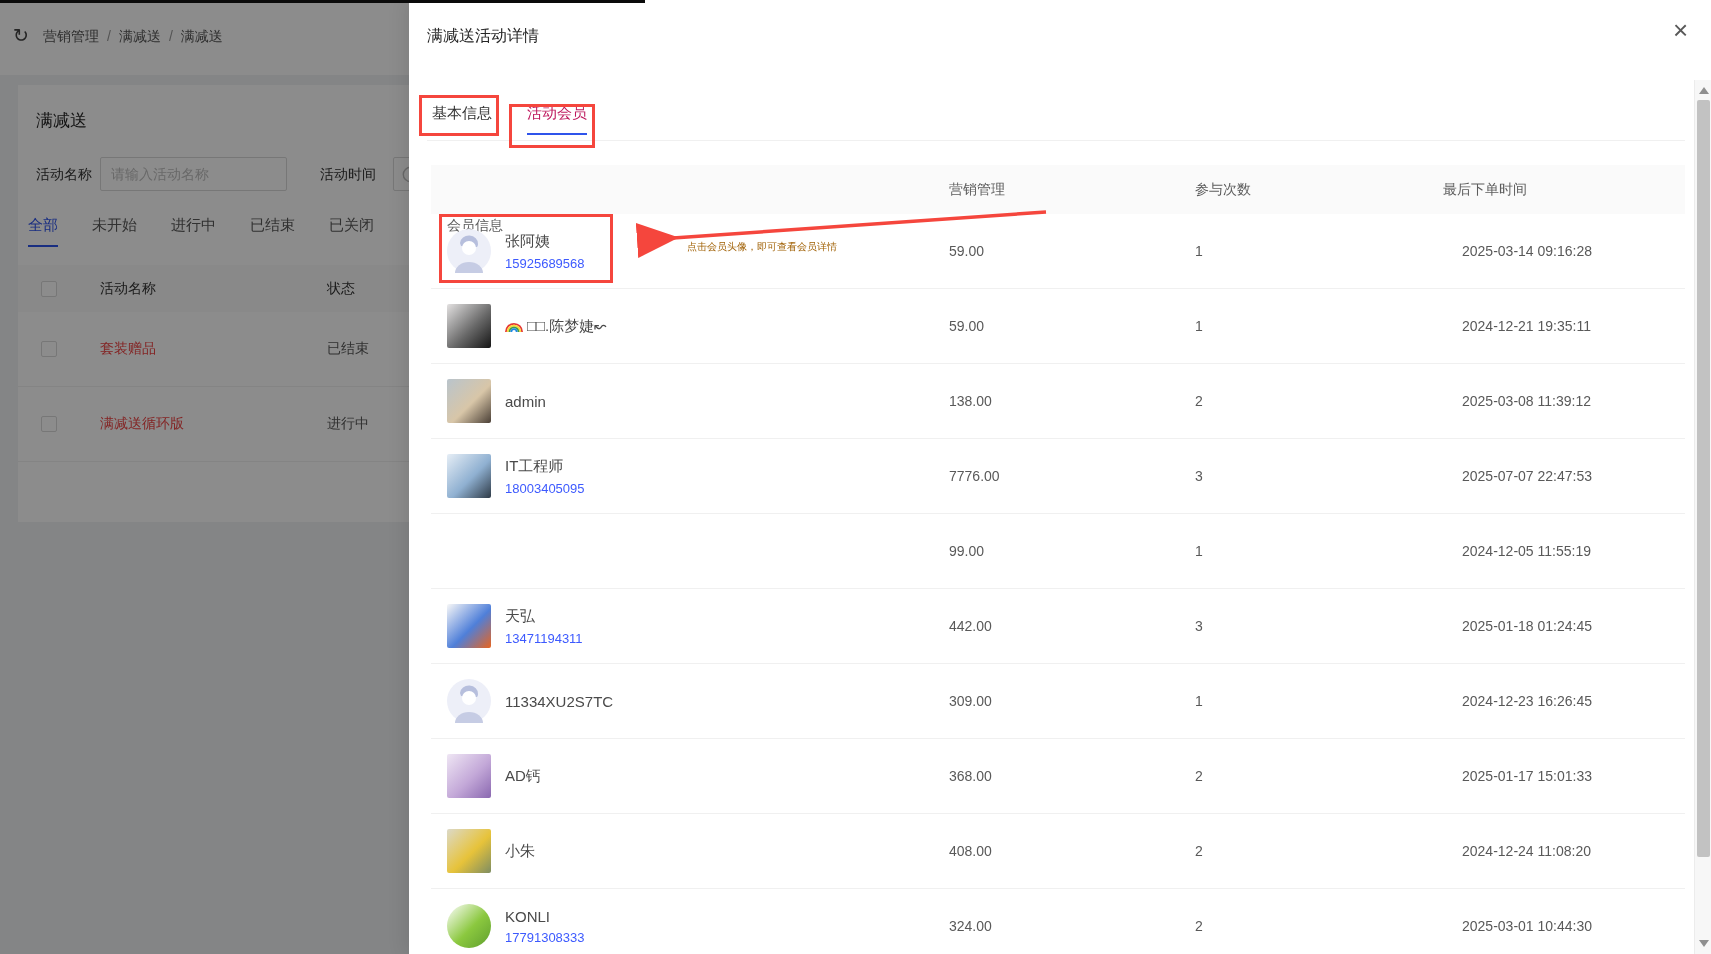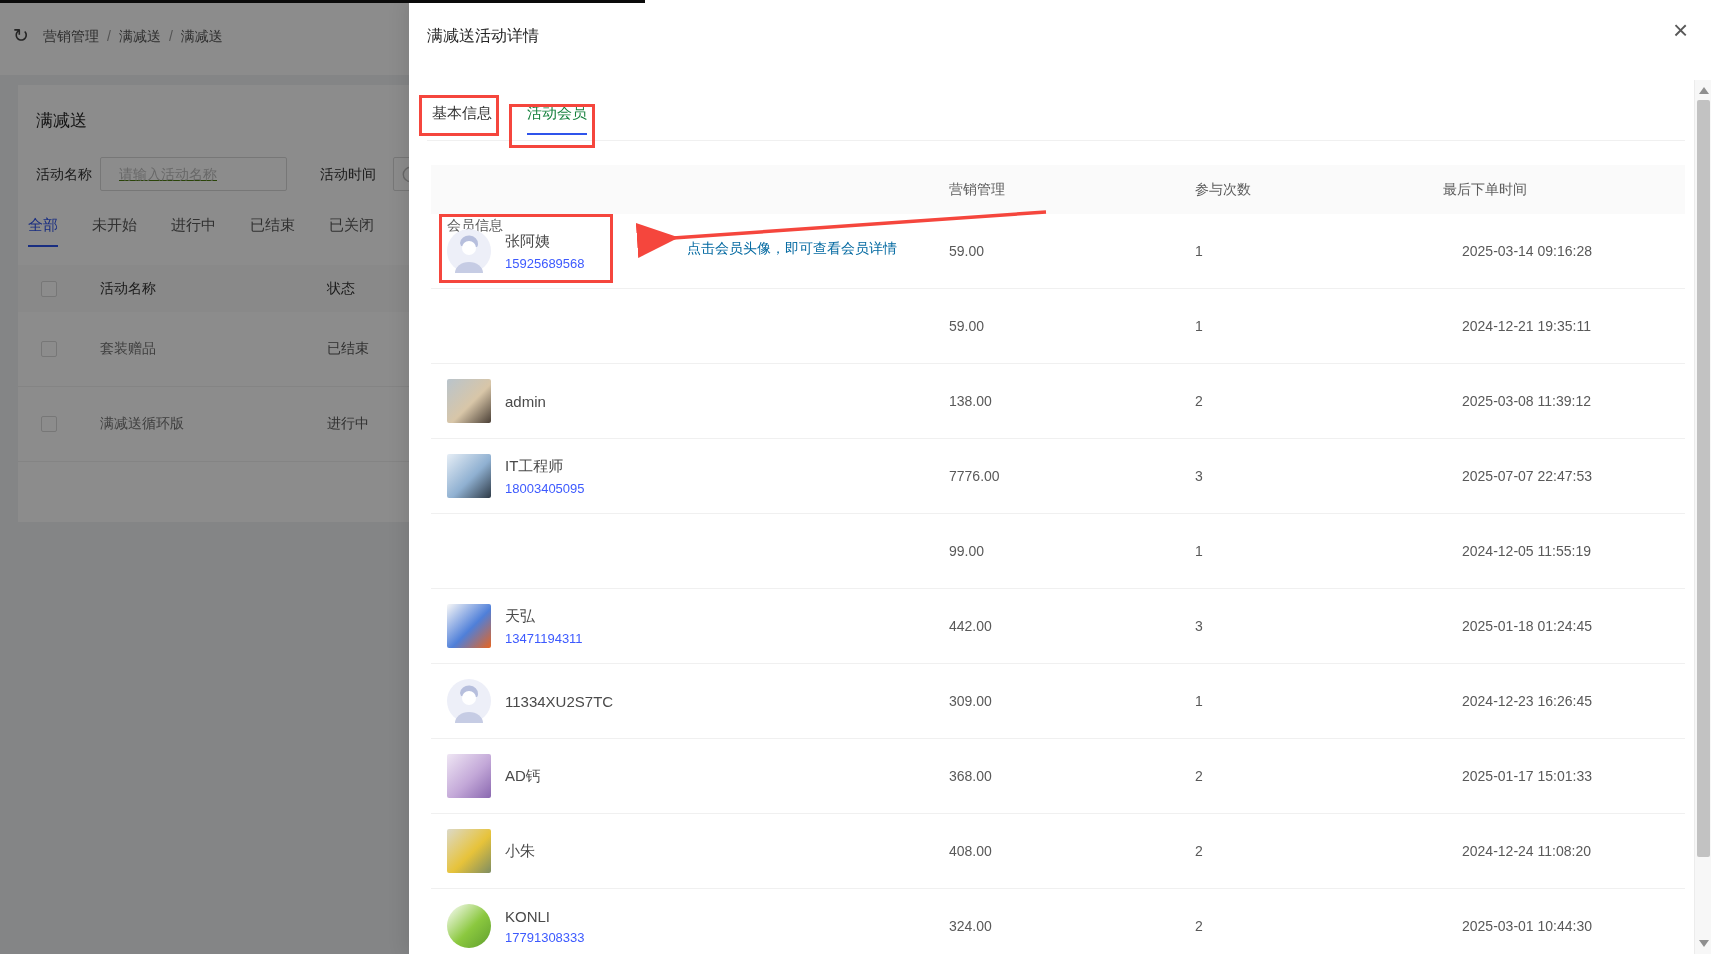--- a/index.html
+++ b/index.html
@@ -9,48 +9,48 @@
   
   #page { position:absolute; inset:0; background:#f0f2f5; z-index:1; }
   #topbar { position:absolute; left:0; top:0; width:100%; height:75px; background:#fff; }
   #refresh { position:absolute; left:13px; top:24px; font-size:19px; color:#444; }
   #breadcrumb { position:absolute; left:43px; top:28px; font-size:14px; color:#555; }
   #breadcrumb .sep { color:#999; margin:0 8px; }
   #card { position:absolute; left:18px; top:85px; width:520px; height:437px; background:#fff; }
   #card-title { position:absolute; left:18px; top:24px; font-size:17px; color:#262626; }
   .flt-label { position:absolute; top:81px; font-size:14px; color:#333; }
   #name-input { position:absolute; left:82px; top:72px; width:187px; height:34px; border:1px solid #d9d9d9;
-    border-radius:2px; padding:0 18px; font-size:14px; color:#4d7c0f; background:#fff;text-decoration:underline; }
+    border-radius:2px; padding:0 10px; font-size:14px; color:#4d7c0f; background:#fff; }
   #name-input::placeholder { color:#bfbfbf; }
   #time-input { position:absolute; left:375px; top:72px; width:160px; height:34px; border:1px solid #d9d9d9;
     border-radius:2px; background:#fff; }
   #time-input svg { position:absolute; left:8px; top:8px; }
   #status-tabs { position:absolute; left:10px; top:131px; display:flex; gap:34px;text-align:center; }
   .stab { font-size:15px; color:#595959; padding-bottom:12px; position:relative; cursor:pointer; }
   .stab.active { color:#2f54eb; }
   .stab.active::after { content:""; position:absolute; left:0; right:0; bottom:0; height:2px; background:#2f54eb; }
   #ltable { position:absolute; left:0; top:180px; width:520px; }
   #ltable .lhead { position:relative; height:47px; background:#fafafa; }
   .lrow { position:relative; height:75px; border-bottom:1px solid #f0f0f0; }
   .lcheck { position:absolute; left:23px; top:50%; margin-top:-8px; width:16px; height:16px;
     border:1px solid #d9d9d9; border-radius:2px; background:#fff; }
-  .lcol-name { position:absolute; left:82px; top:50%; transform:translateY(-50%); color:#737373; }
+  .lcol-name { position:absolute; left:82px; top:50%; transform:translateY(-50%); color:#ef4444; }
   #ltable .lhead .lcol-name, #ltable .lhead .lcol-status { color:#333; }
   .lcol-status { position:absolute; left:309px; top:50%; transform:translateY(-50%); color:#595959; }
 
   #mask { position:absolute; left:0; top:0; width:409px; height:954px; background:rgba(0,0,0,0.45); z-index:10; }
 
   
   #drawer { position:absolute; left:409px; top:0; width:1302px; height:954px; background:#fff; z-index:20;
     box-shadow:-6px 0 16px rgba(0,0,0,0.08); }
   #drawer-title { position:absolute; left:18px; top:26px; font-size:16px; color:#262626; }
   #drawer-close { position:absolute; left:1264px; top:17px; font-size:26px; color:#595959; cursor:pointer; line-height:1; }
   #dtabs { position:absolute; left:18px; top:96px; width:1258px; height:45px; border-bottom:1px solid #f0f0f0; }
   .dtab { position:absolute; top:8px; font-size:15px; color:#333; padding-bottom:12px; cursor:pointer; }
-  .dtab.active { color:#15803d; }
+  .dtab.active { color:#be185d; }
   .dtab.active::after { content:""; position:absolute; left:0; right:0; bottom:0; height:2px; background:#2f54eb; }
   #dtab-basic { left:5px; }
   #dtab-members { left:100px; }
 
   
   #mtable { position:absolute; left:22px; top:165px; width:1254px; }
   #mhead { position:relative; height:49px; background:#fafafa; }
   #mhead span { position:absolute; top:50%; transform:translateY(-50%); color:#5c5c5c; font-size:14px; }
   .mrow { position:relative; height:75px; border-bottom:1px solid #f0f0f0; }
   .cell { position:absolute; top:50%; transform:translateY(-50%); color:#595959; font-size:14px; }
@@ -63,21 +63,21 @@
   .avatar svg { display:block; }
   .mname { font-size:15px; color:#4a4a4a; display:flex; align-items:center; gap:4px; }
   .mphone { font-size:13px; color:#3d5afe; margin-top:5px; cursor:pointer; }
 
   
   .red-rect { position:absolute; border:3px solid #f5463d; z-index:30; pointer-events:none; }
   #rect-tab-basic   { left:10px;  top:95px;  width:80px;  height:41px; }
   #rect-tab-members { left:100px; top:104px; width:86px;  height:44px; }
   #rect-member      { left:30px;  top:214px; width:174px; height:69px; }
   #arrow-svg { position:absolute; left:205px; top:198px; z-index:30; pointer-events:none; }
-  #annotation-text { position:absolute; left:278px; top:240px; z-index:30; color:#0369a1; font-size:14px; }
+  #annotation-text { position:absolute; left:278px; top:240px; z-index:30; color:#a16207; font-size:10px; }
 
   
   #sbar { position:absolute; left:1285px; top:80px; width:17px; height:874px; background:#f7f7f7; border-left:1px solid #ececec; }
   #sbar .thumb { position:absolute; left:2px; top:20px; width:13px; height:757px; background:#c2c2c2; border-radius:2px; }
   #sbar .arr { position:absolute; left:4px; width:0; height:0; border-left:5px solid transparent; border-right:5px solid transparent; }
   #sbar .up { top:7px; border-bottom:7px solid #8f8f8f; }
   #sbar .down { bottom:7px; border-top:7px solid #8f8f8f; }
 
   #top-strip { position:absolute; left:0; top:0; width:645px; height:3px; background:#0b0b0b; z-index:99; }
 </style>
@@ -164,20 +164,31 @@
             <div>
               <div class="mname">张阿姨</div>
               <div class="mphone">15925689568</div>
             </div>
           </div>
           <div class="cell c-total">59.00</div>
           <div class="cell c-count">1</div>
           <div class="cell c-date">2025-03-14 09:16:28</div>
         </div>
         <div class="mrow">
+          <div class="cell c-member member-wrap">
+            <div class="avatar photo" style="background: linear-gradient(135deg, rgb(227, 225, 225) 0%, rgb(107, 107, 107) 55%, rgb(21, 21, 21) 100%);"></div>
+            <div>
+              <div class="mname"><span><svg width="18" height="11" viewBox="0 0 20 12">
+                    <path d="M1,12 A9,9 0 0 1 19,12" fill="none" stroke="#e53935" stroke-width="2"></path>
+                    <path d="M3,12 A7,7 0 0 1 17,12" fill="none" stroke="#fdd835" stroke-width="2"></path>
+                    <path d="M5,12 A5,5 0 0 1 15,12" fill="none" stroke="#43a047" stroke-width="2"></path>
+                    <path d="M7,12 A3,3 0 0 1 13,12" fill="none" stroke="#1e88e5" stroke-width="2"></path>
+                  </svg></span>□□.陈梦婕↜</div>
+            </div>
+          </div>
           <div class="cell c-total">59.00</div>
           <div class="cell c-count">1</div>
           <div class="cell c-date">2024-12-21 19:35:11</div>
         </div>
         <div class="mrow">
           <div class="cell c-member member-wrap">
             <div class="avatar photo" style="background: linear-gradient(135deg, rgb(185, 196, 204) 0%, rgb(216, 198, 168) 55%, rgb(74, 63, 54) 100%);"></div>
             <div>
               <div class="mname">admin</div>
             </div>

